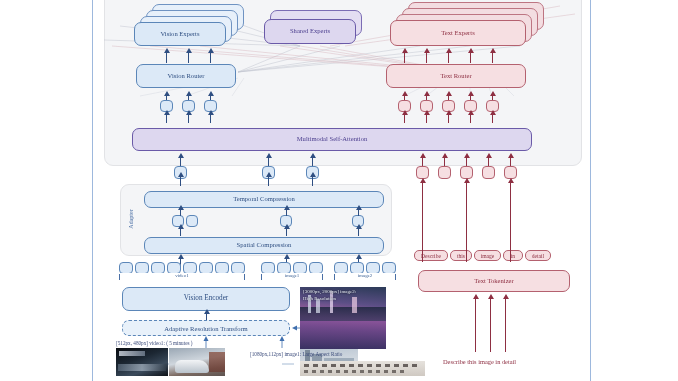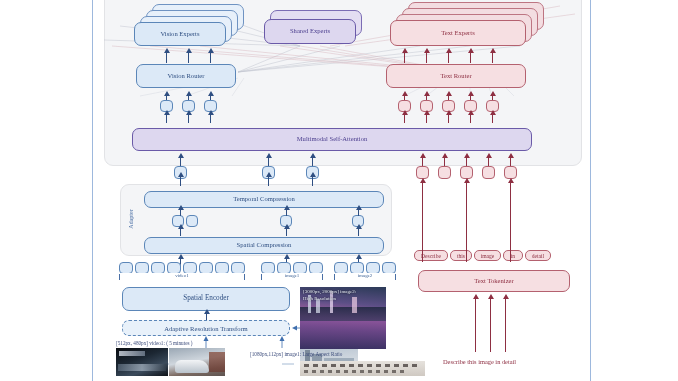--- a/index.html
+++ b/index.html
@@ -352,21 +352,21 @@
   <div class="bracket" style="left:261px;top:274px;width:62px;">
     <span class="bar"></span>
     <span class="lbl">image1</span>
   </div>
   <div class="bracket" style="left:334px;top:274px;width:62px;">
     <span class="bar"></span>
     <span class="lbl">image2</span>
   </div>
 
   <div class="box blue t10" style="left:122px;top:287px;width:168px;height:24px;">
-    <span>Spatial Encoder</span>
+    <span>Vision Encoder</span>
   </div>
 
   <div class="arrow b" style="left:206px;top:313px;height:10px;">
       <i class="head"></i>
     </div>
 
   <div class="dashedbox t9" style="left:122px;top:320px;width:168px;height:16px;">
     <span>Adaptive Resolution Transform</span>
   </div>
 

